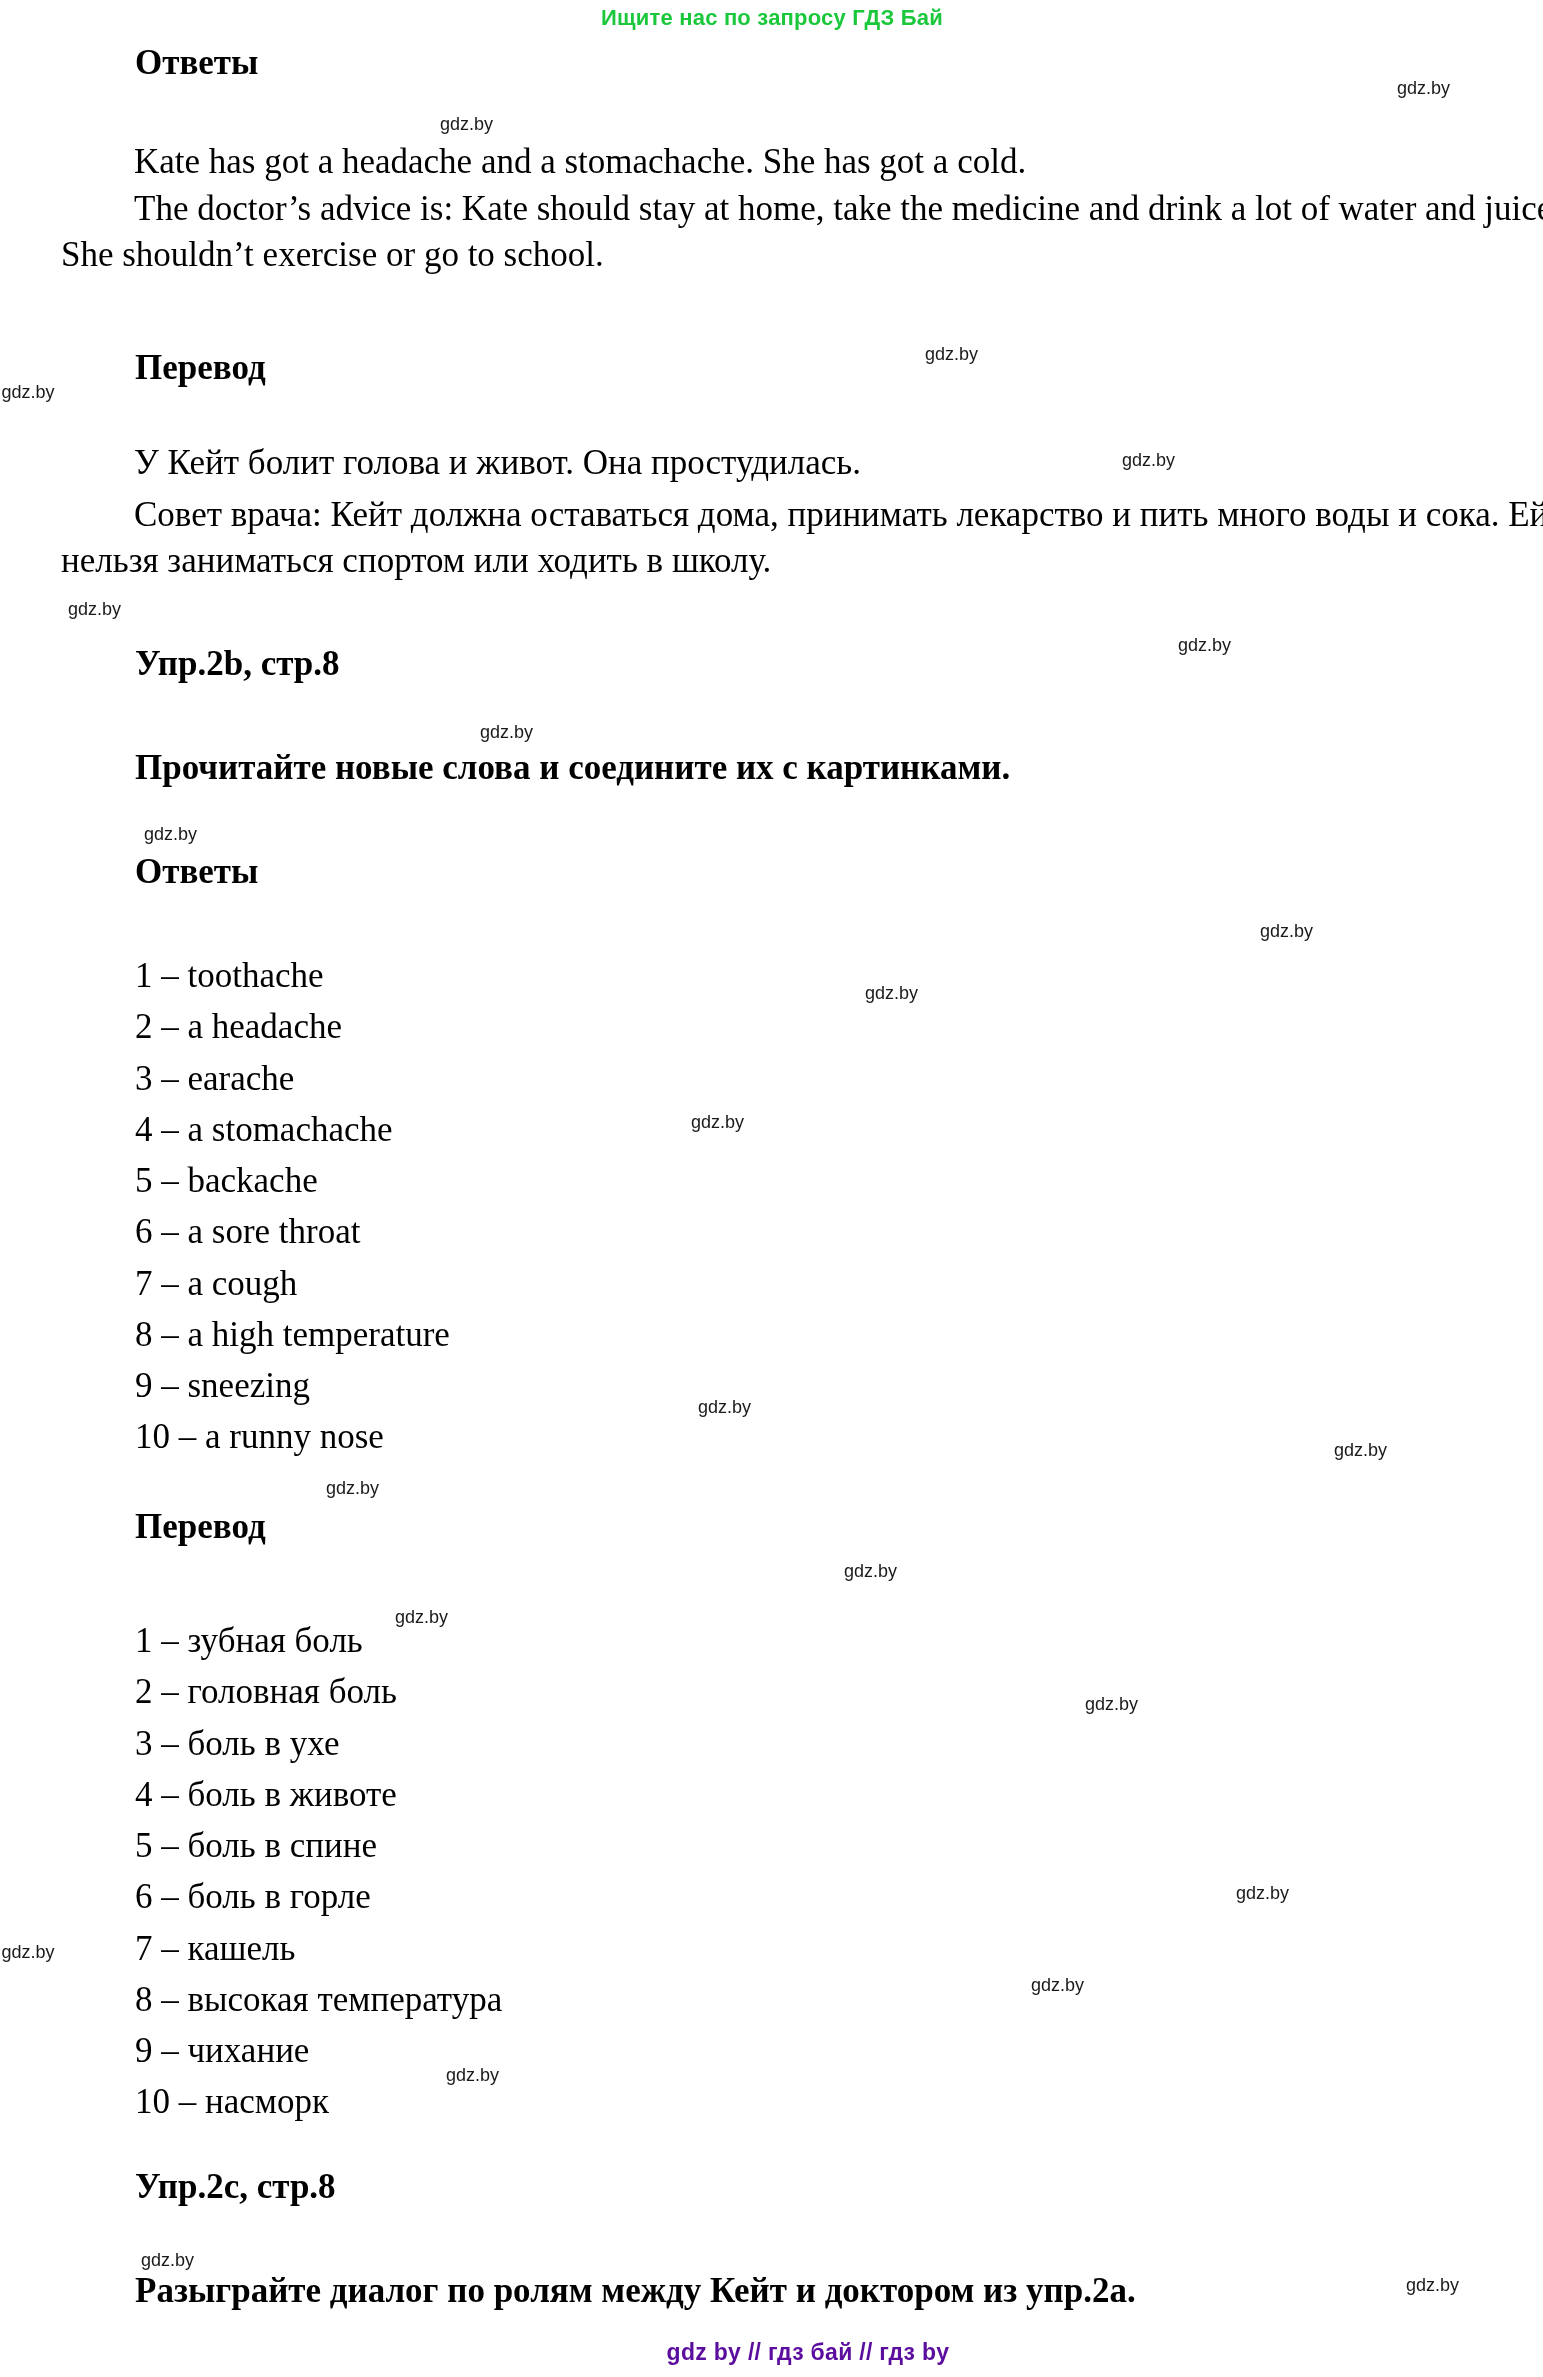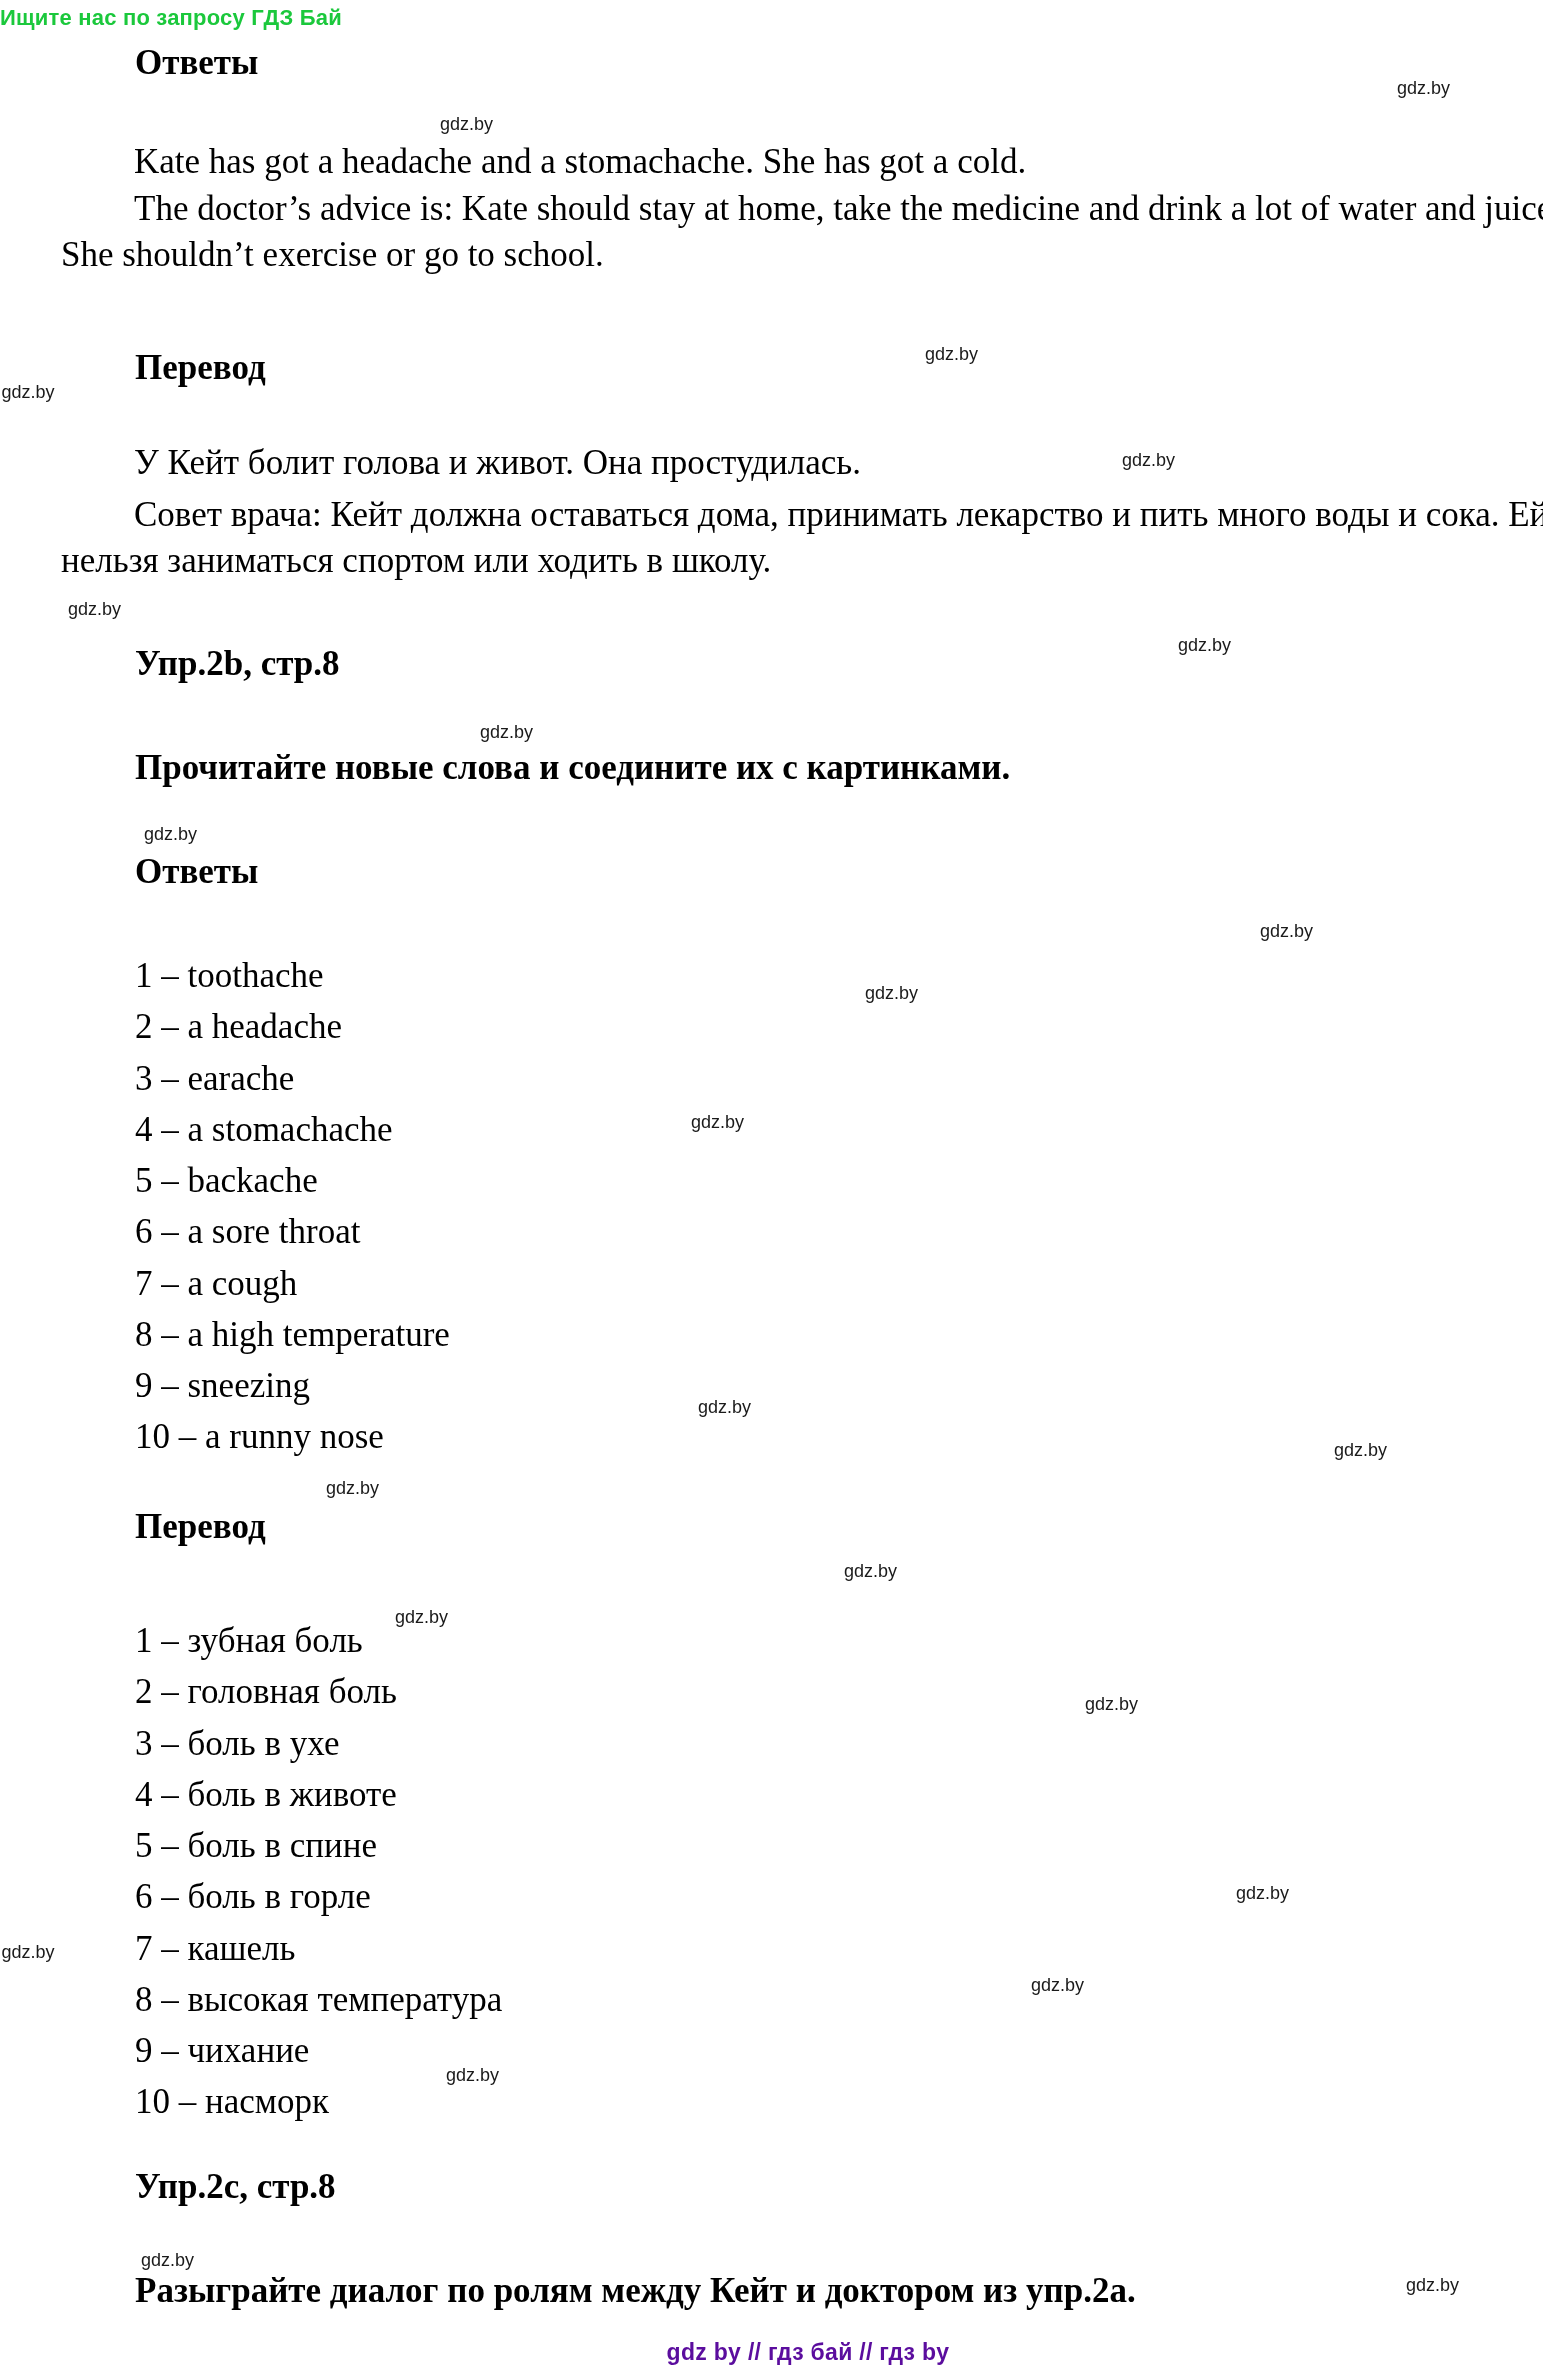--- a/index.html
+++ b/index.html
@@ -19,20 +19,21 @@
     background: #ffffff;
     overflow: hidden;
   }
 
   
   .site-header {
     position: absolute;
     top: 4.6px;
     left: 0;
     width: 1544px;
+    text-align: center;
     font-family: "Liberation Sans", "DejaVu Sans", sans-serif;
     font-size: 22px;
     font-weight: 600;
     color: #1bc83c;
     letter-spacing: 0.2px;
   }
 
   
   .content {
     position: absolute;

